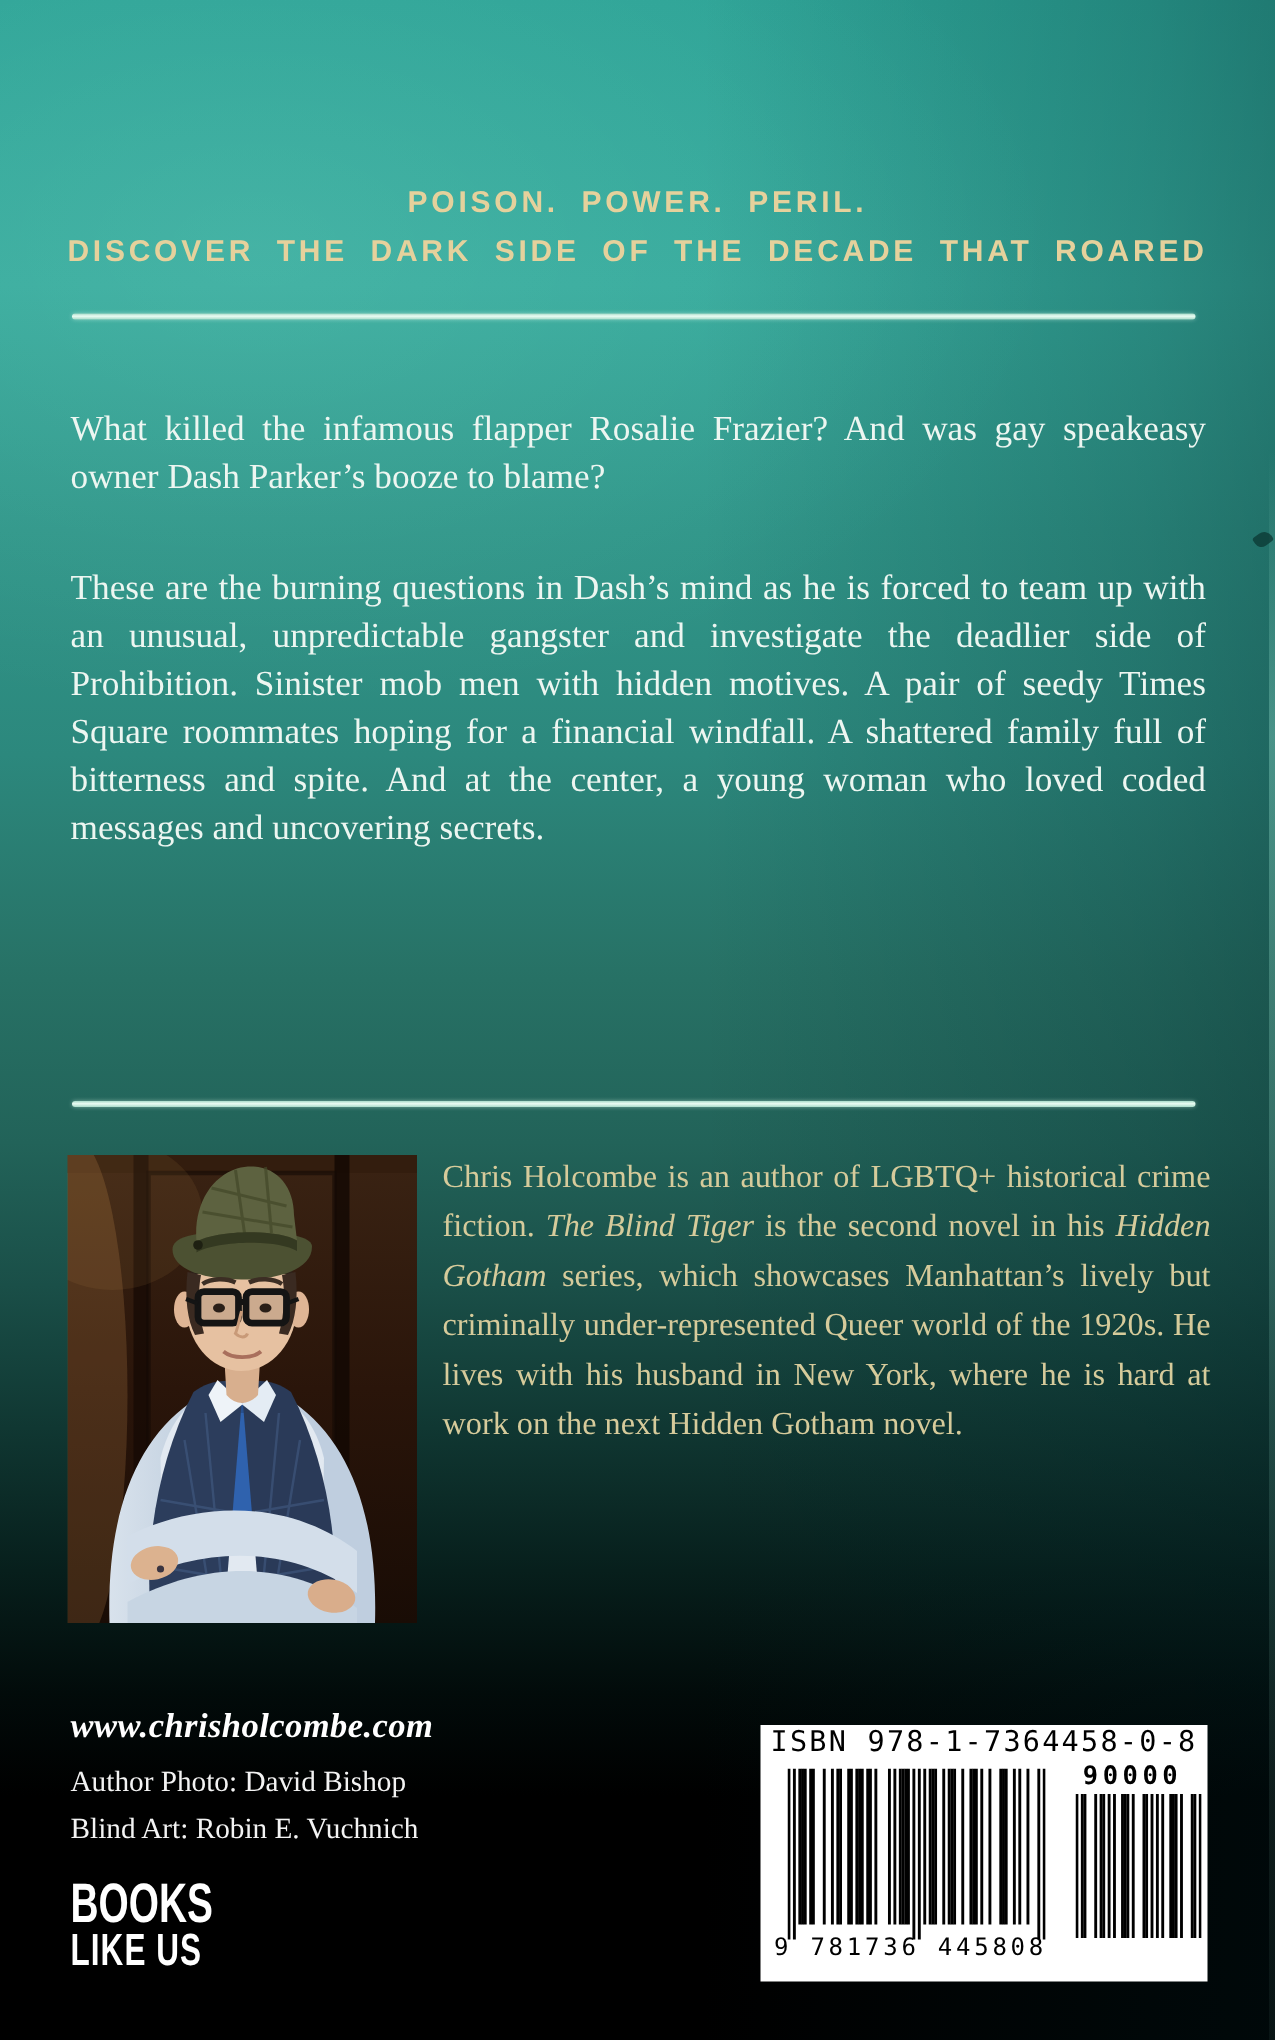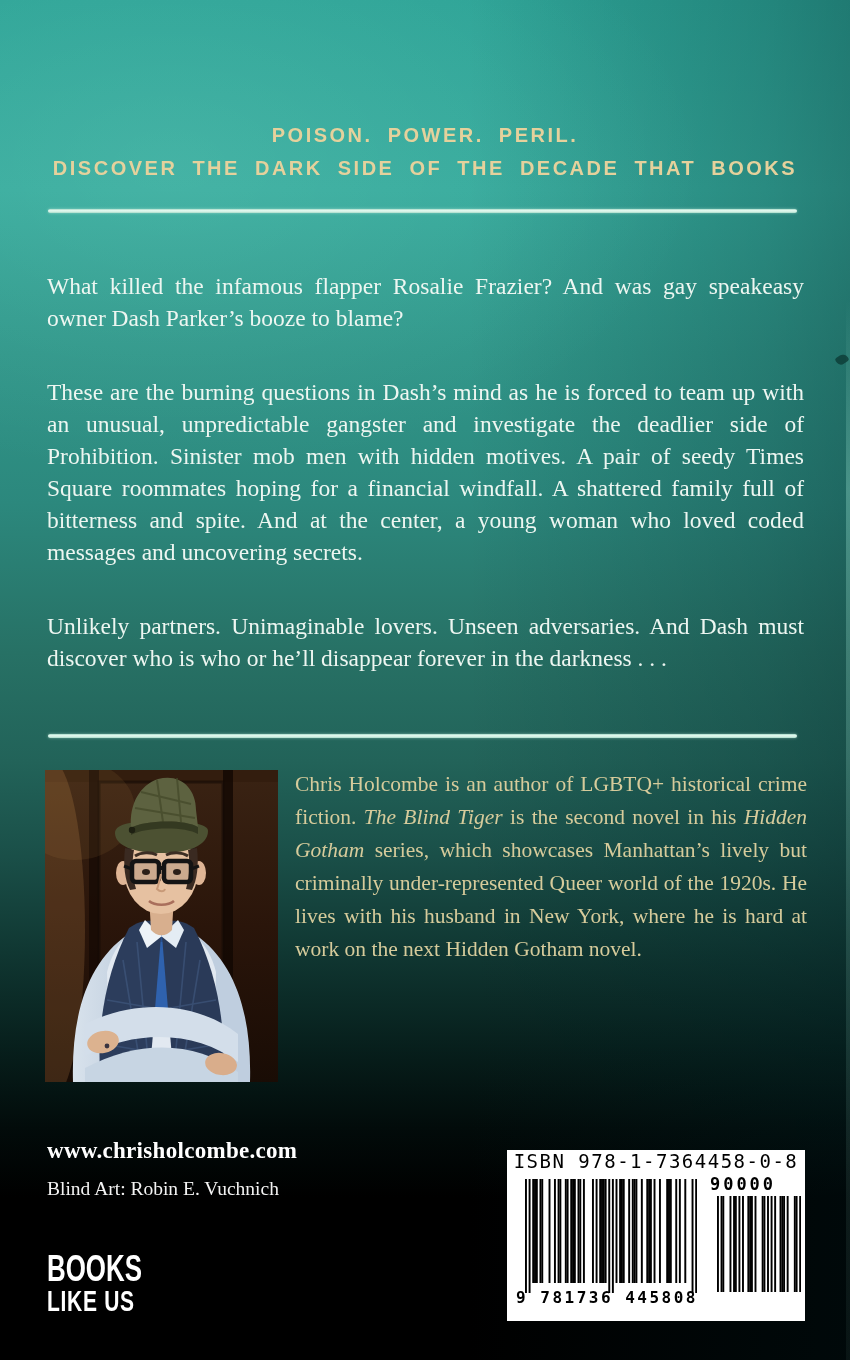--- a/index.html
+++ b/index.html
@@ -48,21 +48,21 @@
   .photo-frame svg { display:block; }
 
   .bio {
     position:absolute; left:295px; top:768px; width:512px;
     color:#d6cb9b; font-size:21.5px; line-height:33px; text-align:justify;
   }
   .bio i { font-style:italic;margin-top:12px; }
 
   .website {
     position:absolute; left:47px; top:1138px;
-    color:#ffffff; font-weight:bold; font-size:23px; letter-spacing:0.3px;
+    color:#ffffff; font-weight:bold; font-size:23px; letter-spacing:0.3px;font-style:italic;
   }
   .credits {
     position:absolute; left:47px; top:1174px;
     color:#f3f3f3; font-size:19.5px; line-height:30.5px;
   }
   .publisher {
     position:absolute; left:47px; top:1252px;
     color:#ffffff; font-family:Liberation Sans, sans-serif; font-weight:bold;
   }
   .publisher .l1 { font-size:37px; line-height:34px; transform:scaleX(0.70); transform-origin:left; letter-spacing:0px; }
@@ -73,47 +73,46 @@
     background:#ffffff; color:#000;
     font-family:"DejaVu Sans Mono", monospace;
   }
   .isbn-label {
     position:absolute; left:0; top:0; width:100%; text-align:center;
     font-size:19px; letter-spacing:1.5px; font-weight:normal;
   }
   #ean-svg { position:absolute; left:18px; top:29px; }
   .ean-digits {
     position:absolute; left:9px; top:138px; width:192px;
-    font-size:16px; letter-spacing:2.5px; font-weight:bold; white-space:nowrap;
+    font-size:16px; letter-spacing:2.5px; font-weight:normal; white-space:nowrap;
   }
   .price-code {
-    position:absolute; left:192px; top:24px; width:88px; text-align:center;
+    position:absolute; left:204px; top:24px; width:88px; text-align:center;
     font-size:17px; letter-spacing:3px; font-weight:bold;
   }
   #supp-svg { position:absolute; left:210px; top:46px; }
 </style>
 </head>
 <body>
 
 <div id="cover">
 
   <div class="edge-streak"></div>
   <div class="speck"></div>
 
   <div class="tagline">
     <div>POISON. POWER. PERIL.</div>
-    <div>DISCOVER THE DARK SIDE OF THE DECADE THAT BOOKS</div>
+    <div>DISCOVER THE DARK SIDE OF THE DECADE THAT ROARED</div>
   </div>
 
   <div class="divider" id="divider-top"></div>
 
   <div class="synopsis">
     <p>What killed the infamous flapper Rosalie Frazier? And was gay speakeasy owner Dash Parker’s booze to blame?</p>
     <p>These are the burning questions in Dash’s mind as he is forced to team up with an unusual, unpredictable gangster and investigate the deadlier side of Prohibition. Sinister mob men with hidden motives. A pair of seedy Times Square roommates hoping for a financial windfall. A shattered family full of bitterness and spite. And at the center, a young woman who loved coded messages and uncovering secrets.</p>
-    <p>Unlikely partners. Unimaginable lovers. Unseen adversaries. And Dash must discover who is who or he’ll disappear forever in the darkness . . .</p>
   </div>
 
   <div class="divider" id="divider-bottom"></div>
 
   <div class="photo-frame">
     <svg width="233" height="312" viewBox="0 0 233 312">
       <defs>
         <linearGradient id="wood" x1="0" y1="0" x2="0" y2="1">
           <stop offset="0" stop-color="#3a2313"></stop>
           <stop offset="0.5" stop-color="#2a150a"></stop>
@@ -198,20 +197,21 @@
       <path d="M116,104 C114,112 113,117 112,119 C115,122 119,122 120,119" stroke="#c89a78" stroke-width="2" fill="none"></path>
       <path d="M104,131 C110,136 123,136 129,131" stroke="#a96f5c" stroke-width="2.6" fill="none"></path>
     </svg>
   </div>
 
   <div class="bio"><span>Chris Holcombe is an author of LGBTQ+ historical crime fiction. </span><i>The Blind Tiger</i><span> is the second novel in his </span><i>Hidden Gotham</i><span> series, which showcases Manhattan’s lively but criminally under-represented Queer world of the 1920s. He lives with his husband in New York, where he is hard at work on the next Hidden Gotham novel.</span></div>
 
   <div class="website">www.chrisholcombe.com</div>
 
   <div class="credits">
+    <div>Author Photo: David Bishop</div>
     <div>Blind Art: Robin E. Vuchnich</div>
   </div>
 
   <div class="publisher">
     <div class="l1">BOOKS</div>
     <div class="l2">LIKE US</div>
   </div>
 
   <div class="barcode-panel">
     <div class="isbn-label">ISBN 978-1-7364458-0-8</div>

